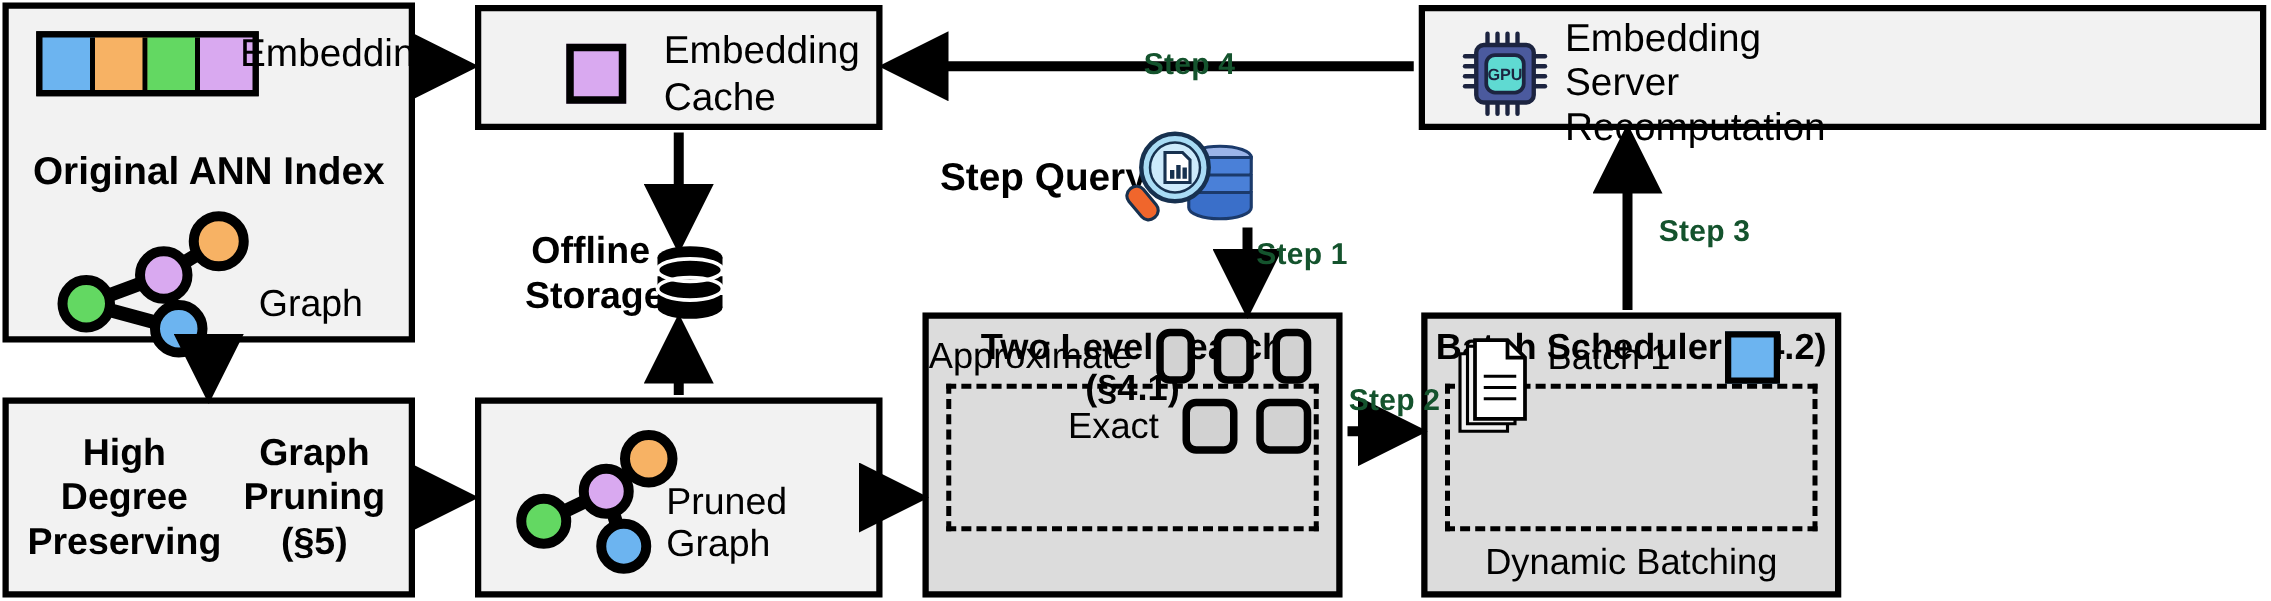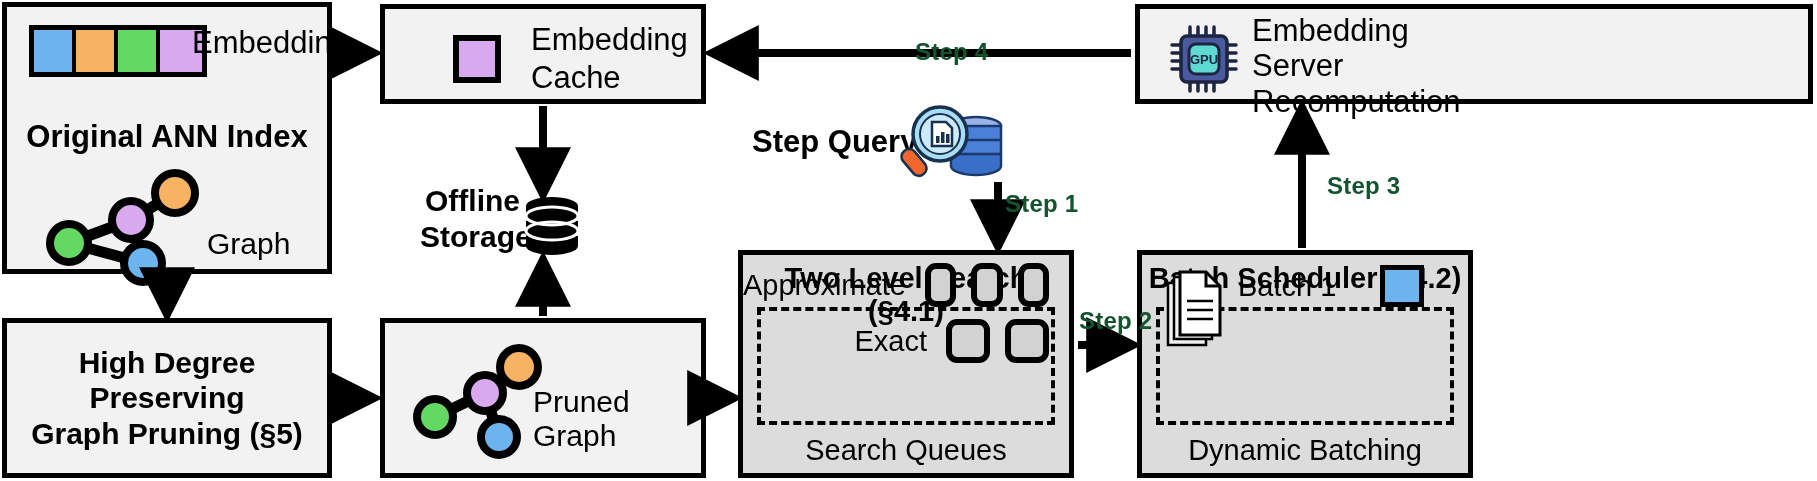--- a/index.html
+++ b/index.html
@@ -43,21 +43,21 @@
     position: absolute; left: 0; right: 0; top: 112px;
     text-align: center; font-size: 31px; font-weight: bold;
   }
   #graphLabel { position:absolute; left: 200px; top: 220px; font-size: 30px;}
 
   svg.graph { position: absolute; overflow: visible; }
 
   
   #pruneBox {
     left: 2px; top: 318px; width: 330px; height: 160px;
-    flex-direction: column; justify-content: center; align-items:center;
+    flex-direction: row; justify-content: center; align-items:center;
     text-align: center; padding: 0 8px;
   }
   #pruneBox div { font-size: 30px; font-weight: bold; line-height: 1.18; }
 
   
   #embCache {
     left: 380px; top: 4px; width: 326px; height: 100px;
     align-items: center;
   }
   #embCacheIcon {
@@ -257,21 +257,20 @@
       <span class="qlabel">Approximate</span>
       <span class="slot"></span>
       <span class="slot"></span>
       <span class="slot"></span>
     </div>
     <div class="qrow" id="qrow2">
       <span class="qlabel">Exact</span>
       <span class="slot"></span>
       <span class="slot"></span>
     </div>
-    <div id="searchQueues">Search Queues</div>
   </div>
 
   <div class="box shaded" id="batchSched">
     <div id="batchTitle">Batch Scheduler (§4.2)</div>
     <div id="batchDashed"></div>
     <svg id="docsIcon" width="66" height="82" viewBox="0 0 66 82">
       <path d="M4,14 L30,14 L42,26 L42,76 L4,76 Z" fill="#f2f2f2" stroke="#000" stroke-width="2.5"></path>
       <path d="M10,8 L36,8 L48,20 L48,70 L10,70 Z" fill="#f2f2f2" stroke="#000" stroke-width="2.5"></path>
       <path d="M16,3 L42,3 L56,17 L56,66 L16,66 Z" fill="#ffffff" stroke="#000" stroke-width="3"></path>
       <path d="M42,3 L42,17 L56,17" fill="none" stroke="#000" stroke-width="3"></path>

